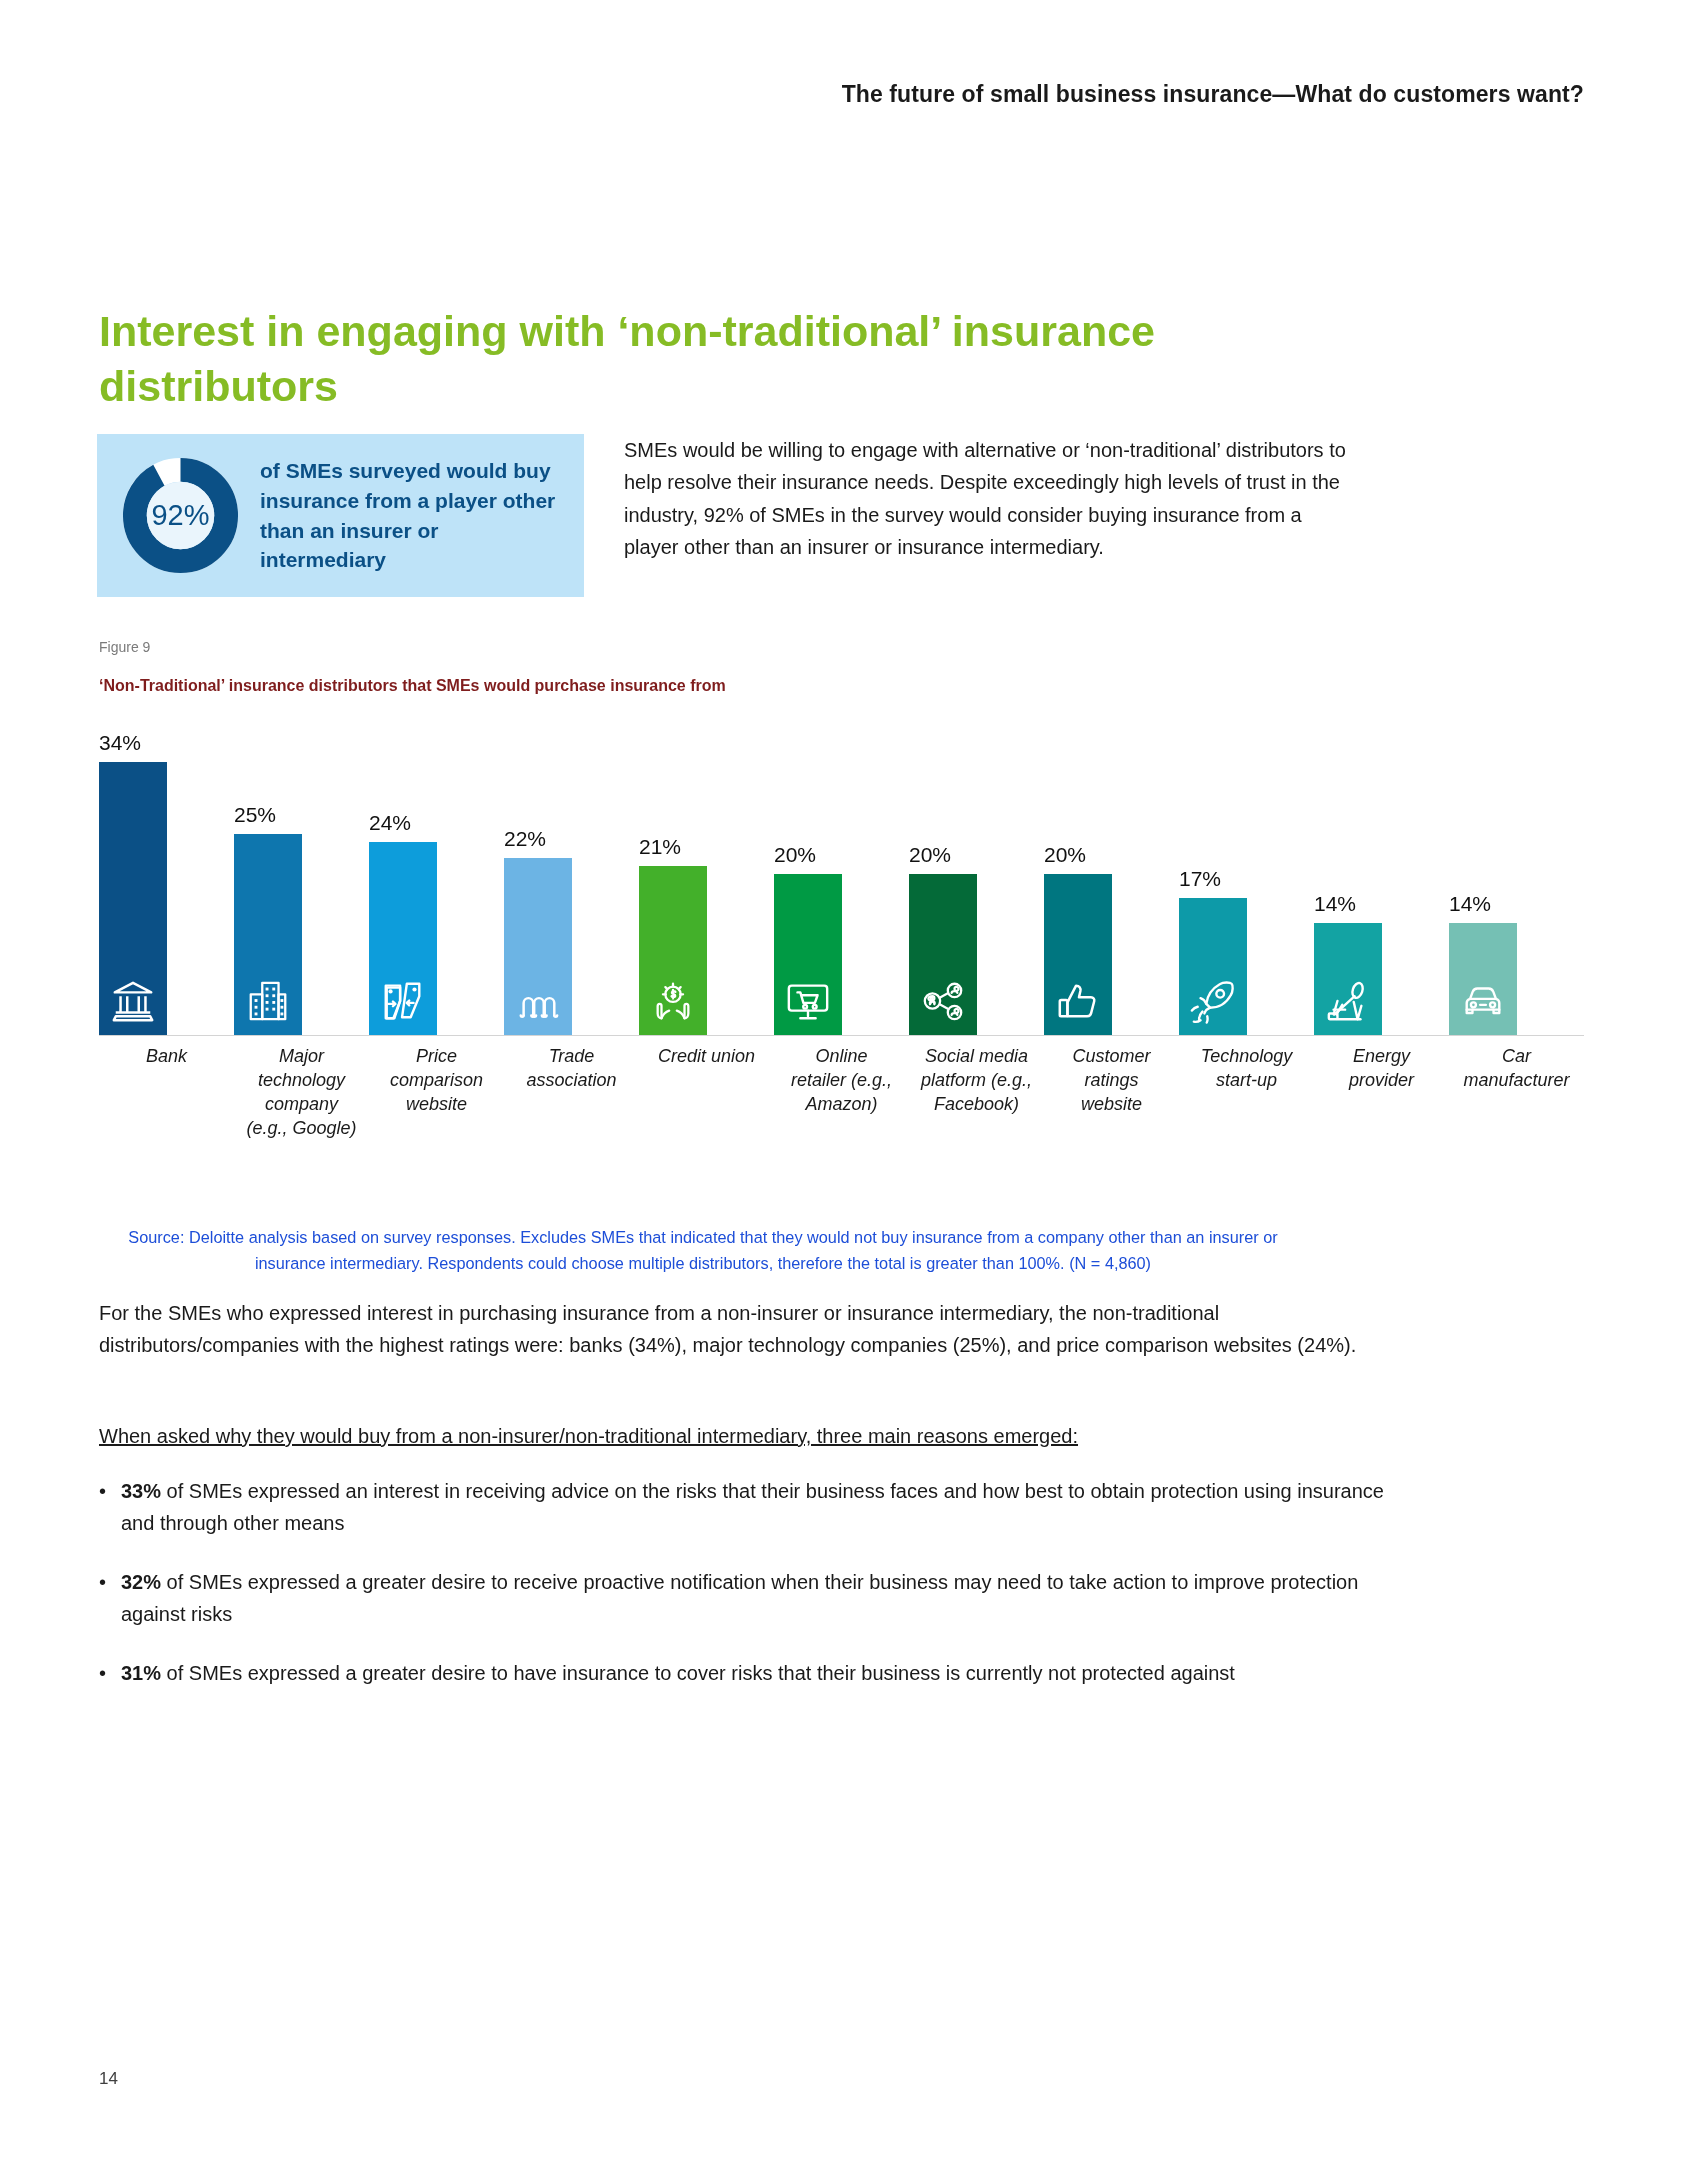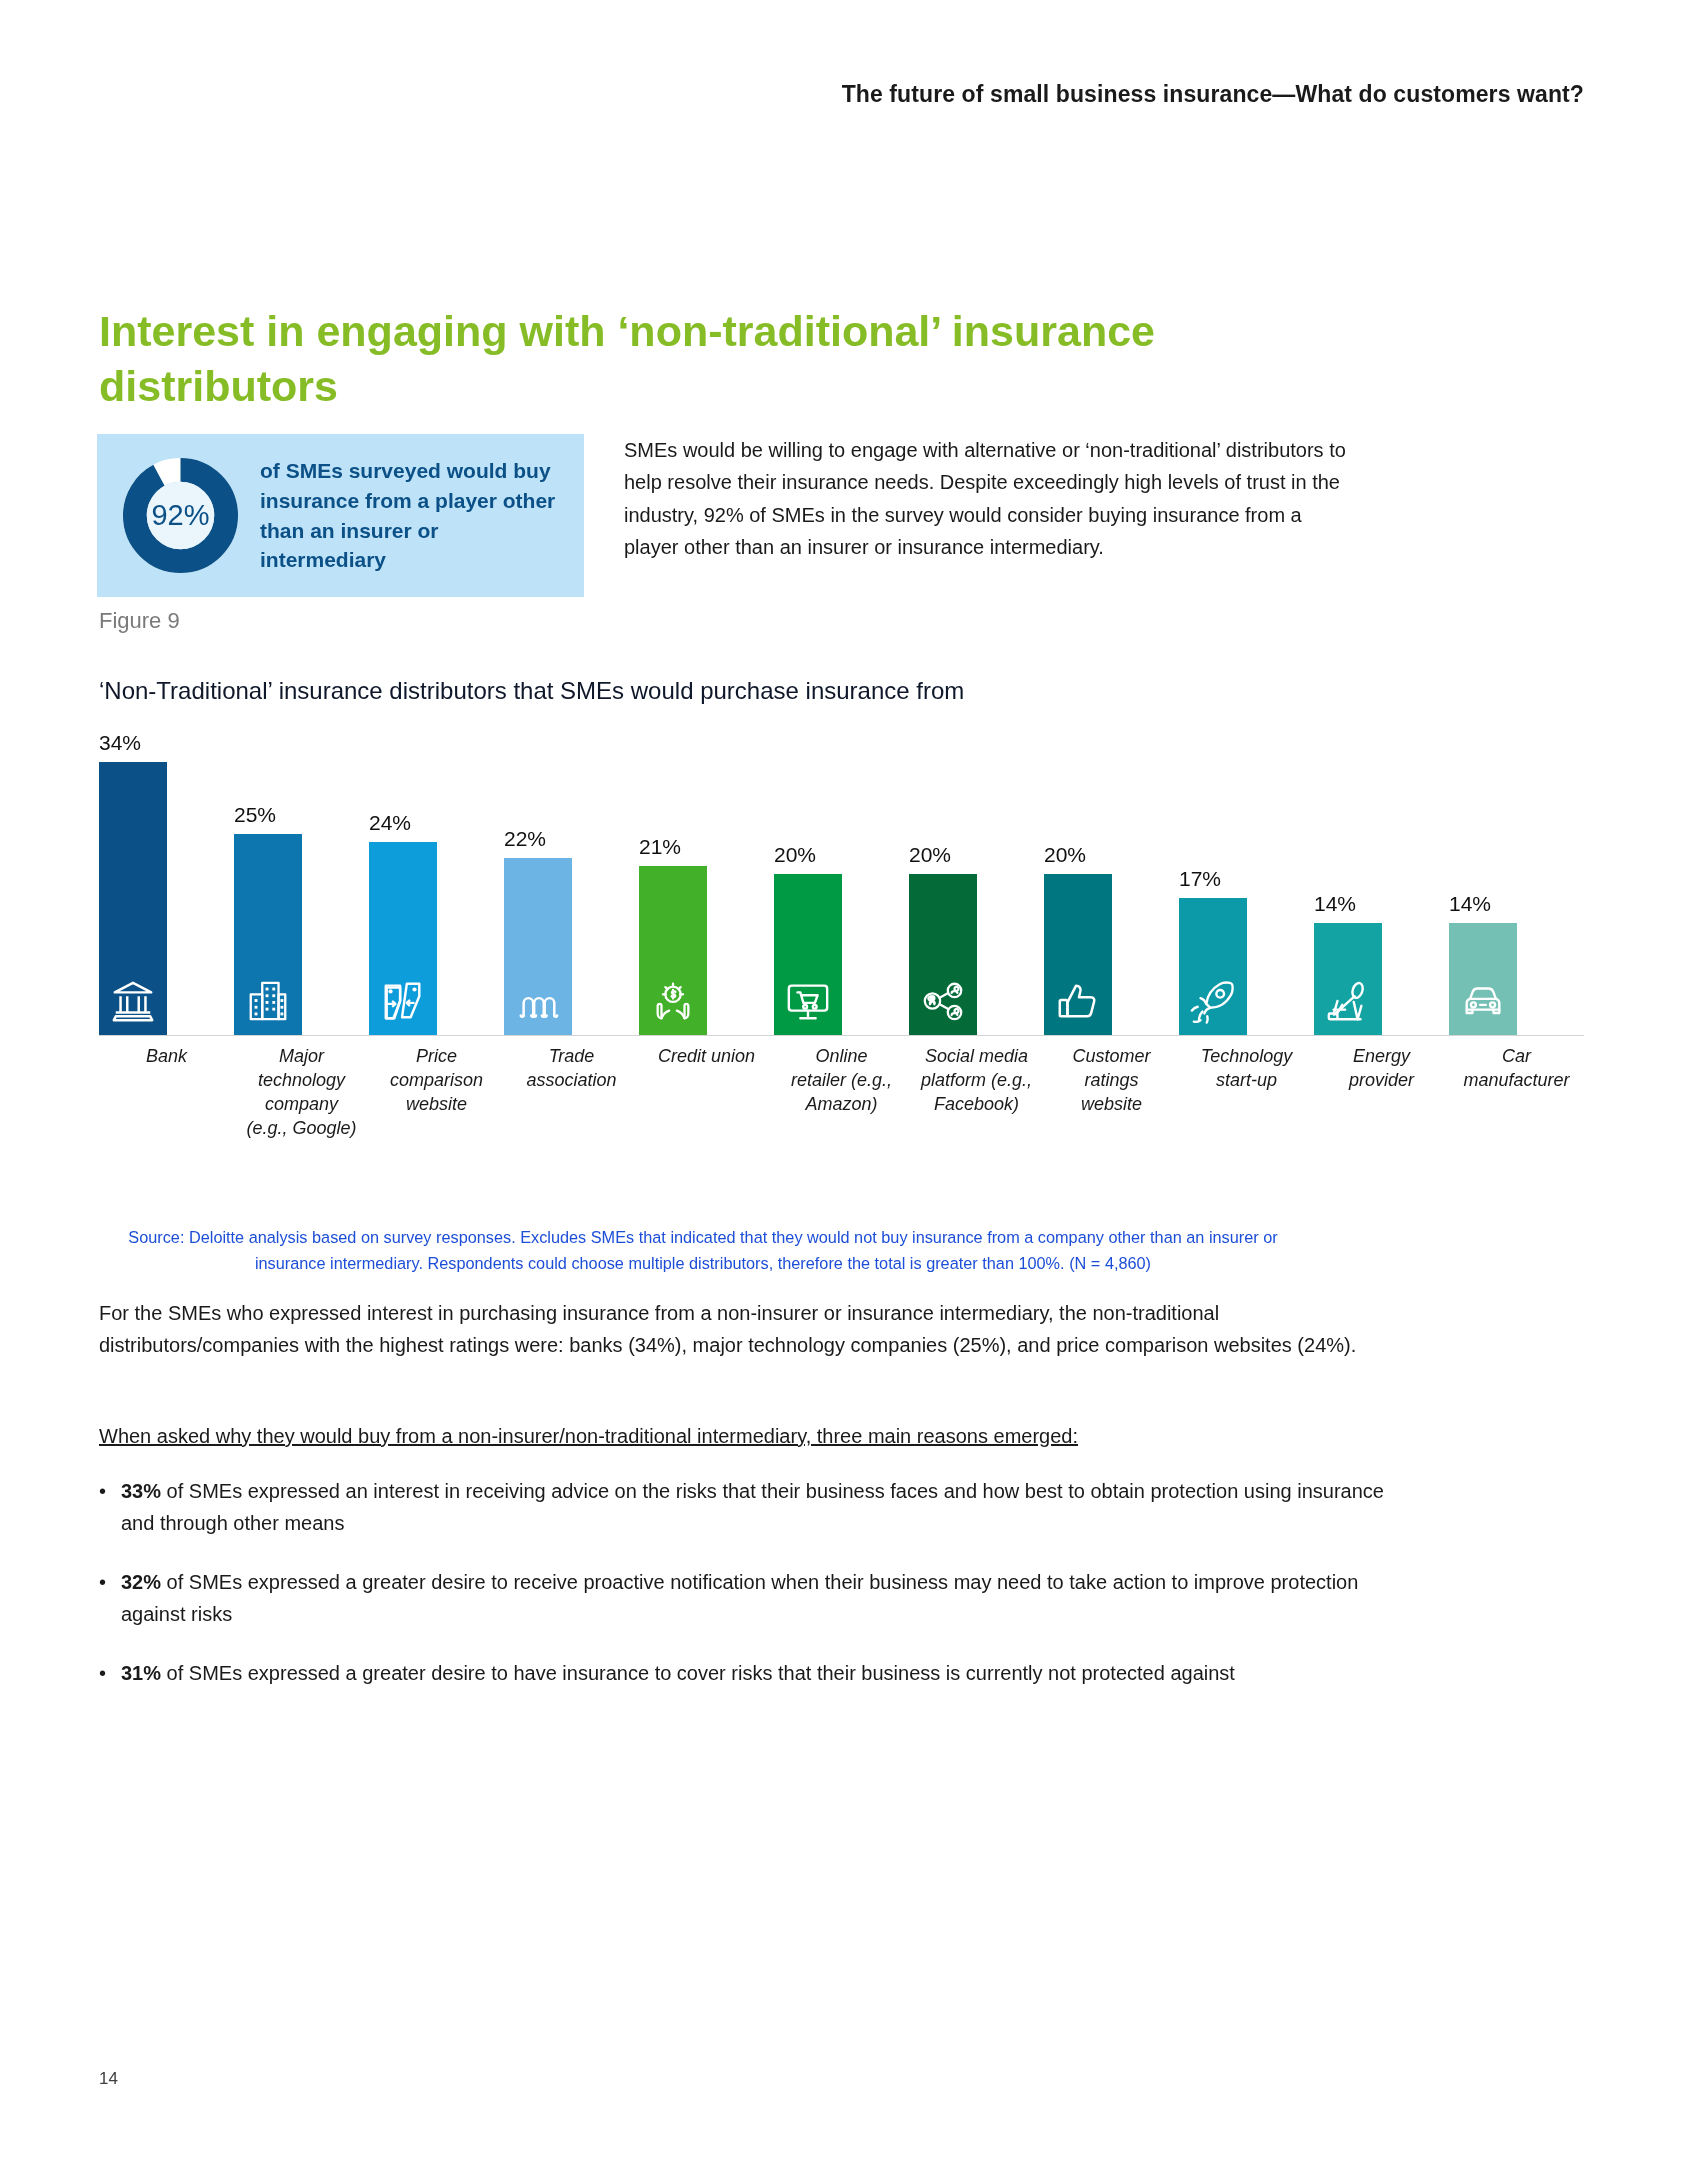--- a/index.html
+++ b/index.html
@@ -45,26 +45,26 @@
     font-size:29px; color:#0b5086; font-weight:400;
   }
   .callout-text {
     margin-left:18px; margin-right:26px;
     font-size:21px; font-weight:bold; line-height:1.42;
     color:#0b5086;
   }
 
   
   .fig-num {
-    position:absolute; left:99px; top:608px;
-    font-size:22px; color:#7a7a7a;
+    position:absolute; left:99px; top:639px;
+    font-size:14px; color:#7a7a7a;
   }
   .fig-title {
     position:absolute; left:99px; top:677px;
-    font-size:24px; font-weight:normal; color:#0f172a;
+    font-size:16px; font-weight:bold; color:#7f1d1d;
   }
 
   
   .chart {
     position:absolute; left:99px; top:719px;
     width:1485px; height:317px;
   }
   .plot {
     position:absolute; left:0; bottom:0; width:1485px; height:317px;
     display:flex; align-items:flex-end;

